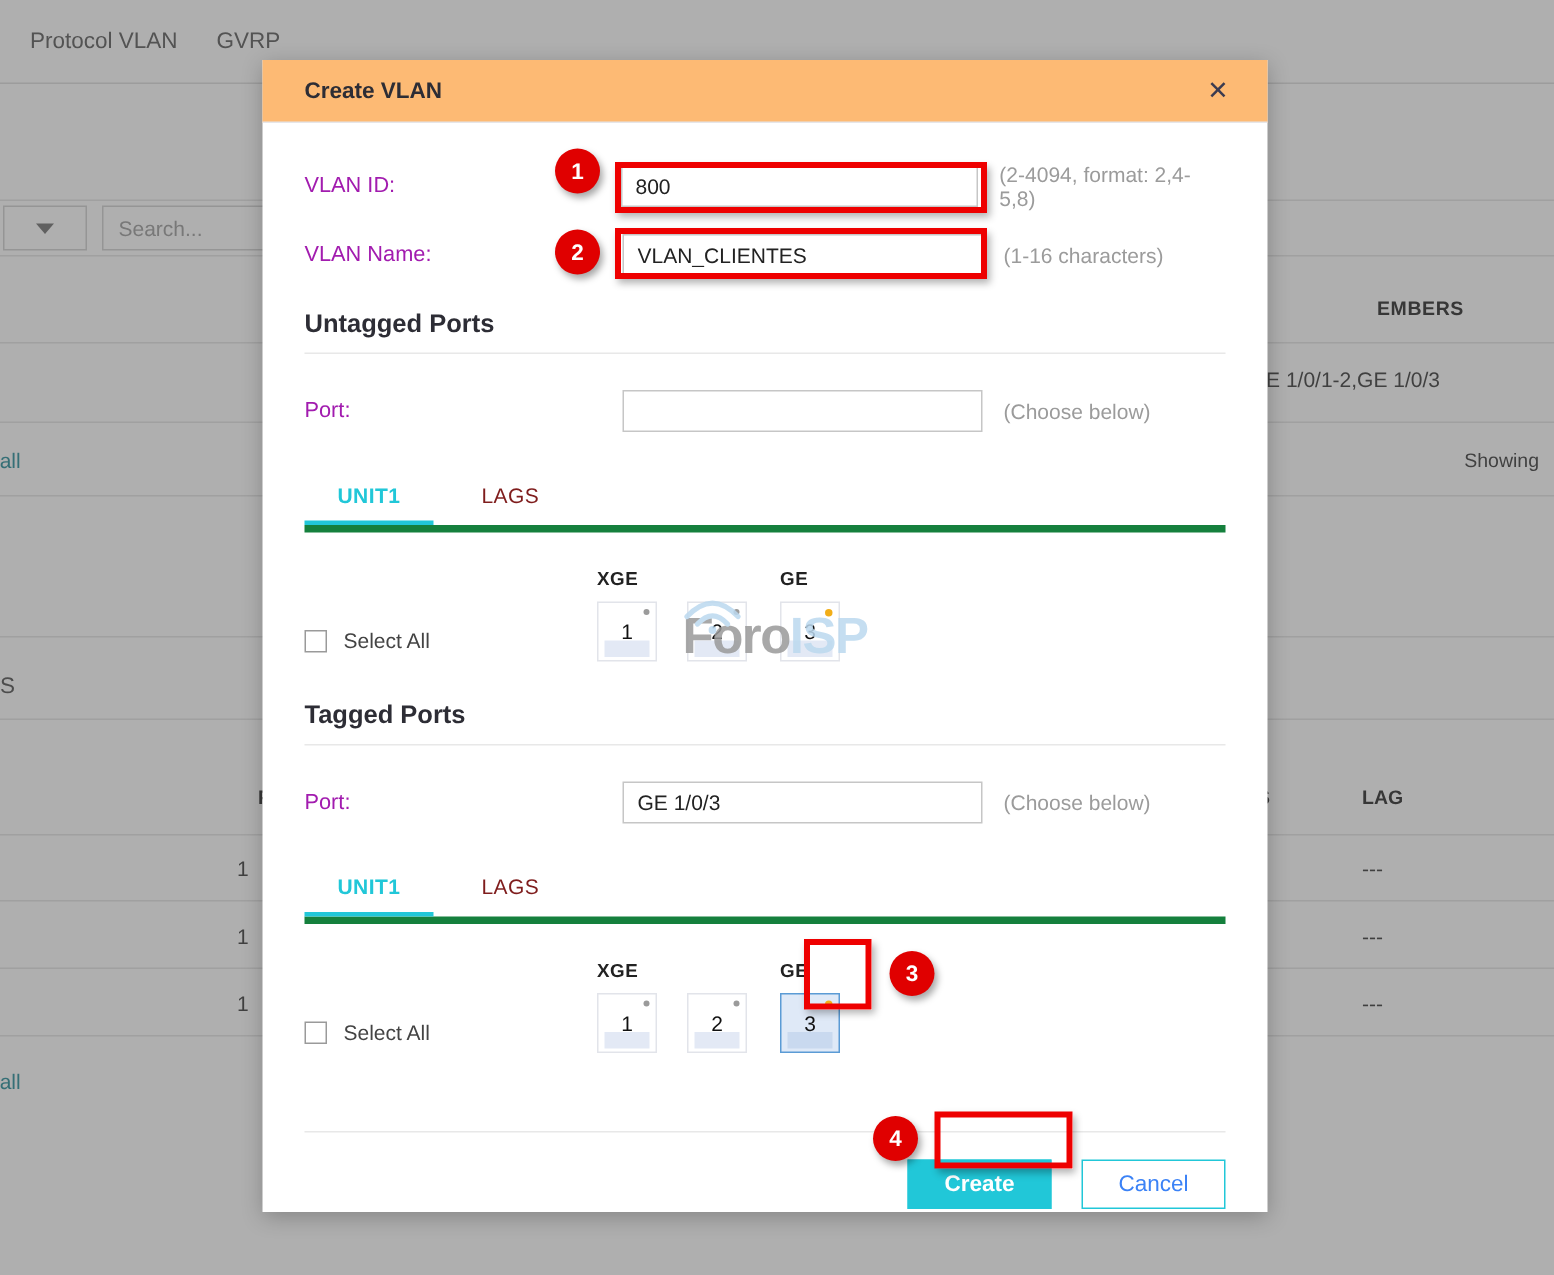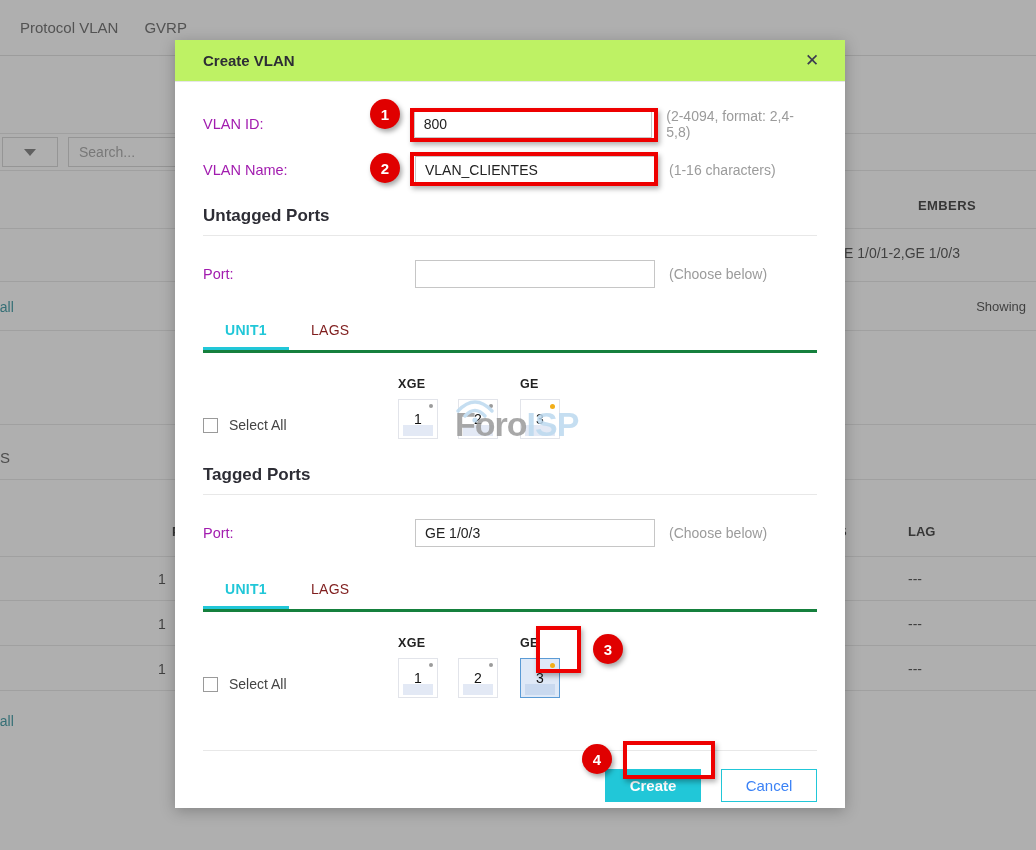--- a/index.html
+++ b/index.html
@@ -70,21 +70,21 @@
   }
 
   
   #modal {
     position: absolute; left: 175px; top: 40px;
     width: 670px; height: 768px;
     background: #ffffff;
     box-shadow: 0 3px 14px rgba(0,0,0,0.25);
   }
   .modal-header {
-    height: 42px; background: #bef264; border-bottom: 1px solid #e6e6e9;
+    height: 42px; background: #fdba74; border-bottom: 1px solid #e6e6e9;
     display: flex; align-items: center; padding: 0 22px 0 28px;
   }
   .modal-title { font-size: 15px; font-weight: bold; color: #2d2d35; flex: 1; }
   .close-icon {
     width: 22px; height: 22px; display: flex; align-items: center;
     justify-content: center; color: #3b3b50; font-size: 17px; cursor: pointer;
   }
   .modal-body { padding: 0 28px; position: relative; }
 
   .form-row { display: flex; align-items: center; height: 44px; }
@@ -94,21 +94,21 @@
     font-size: 14px; color: #222; padding: 0 9px; font-family: "Liberation Sans", sans-serif;
     outline: none;
   }
   .hint { font-size: 14px; color: #9b9b9b; margin-left: 14px; }
 
   .section-title {
     font-size: 17px; font-weight: bold; color: #2d2d35;
     margin-top: 10px; padding-bottom: 9px; border-bottom: 1px solid #e8e8e8;
   }
 
-  .tabs { display: flex; border-bottom: 3px solid #15803d; margin-top: 20px; text-align: center; }
+  .tabs { display: flex; gap: 10px; border-bottom: 5px solid #15803d; margin-top: 20px; text-align: center; }
   .tab {
     padding: 6px 22px 9px 22px; font-size: 14px; color: #7f1d1d; cursor: pointer;
     letter-spacing: .3px;
   }
   .tab.active { color: #21c7d8; font-weight: bold; border-bottom: 3px solid #21c7d8; }
 
   .port-area { display: flex; align-items: flex-start; padding-top: 24px; position: relative; }
   .select-all { display: flex; align-items: center; gap: 11px; width: 195px; padding-top: 40px; }
   .chk { width: 15px; height: 15px; border: 1px solid #9a9a9a; background: #fff; }
   .select-all-label { font-size: 14px; color: #444; }

